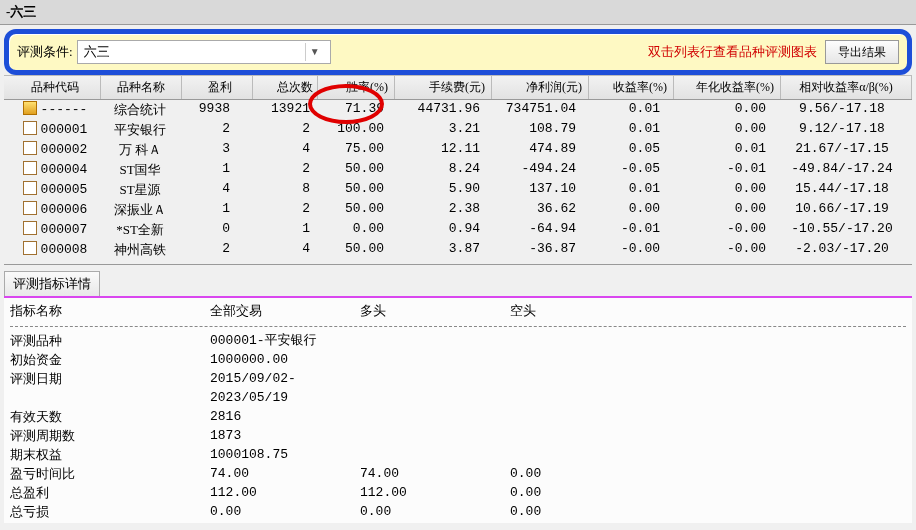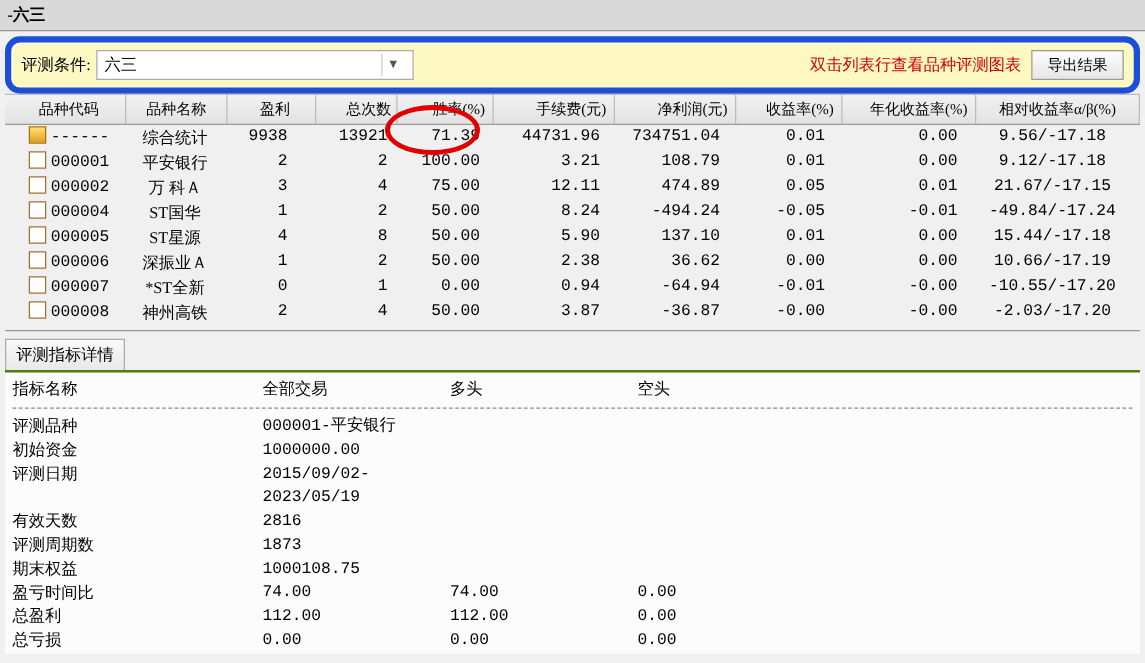--- a/index.html
+++ b/index.html
@@ -118,21 +118,21 @@
     margin: 6px 4px 0 4px;
     display:inline-block;
     border:1px solid #aaa;
     border-bottom: none;
     padding: 3px 8px;
     background: linear-gradient(#fafafa,#e8e8e8);
     font-size: 13px;
   }
   .detail-panel {
     margin: 0 4px 16px 4px;
-    border-top: 2px solid #4d7c0f;
+    border-top: 2px solid #d946ef;
     background: #fcfcfc;
     padding: 4px 6px 2px 6px;
     font-family: "SimSun","宋体",serif;
   }
   .detail-hdr {
     display:flex;
     padding-bottom:4px;
   }
   .dh0 { width: 200px; }
   .dh1 { width: 150px; }

